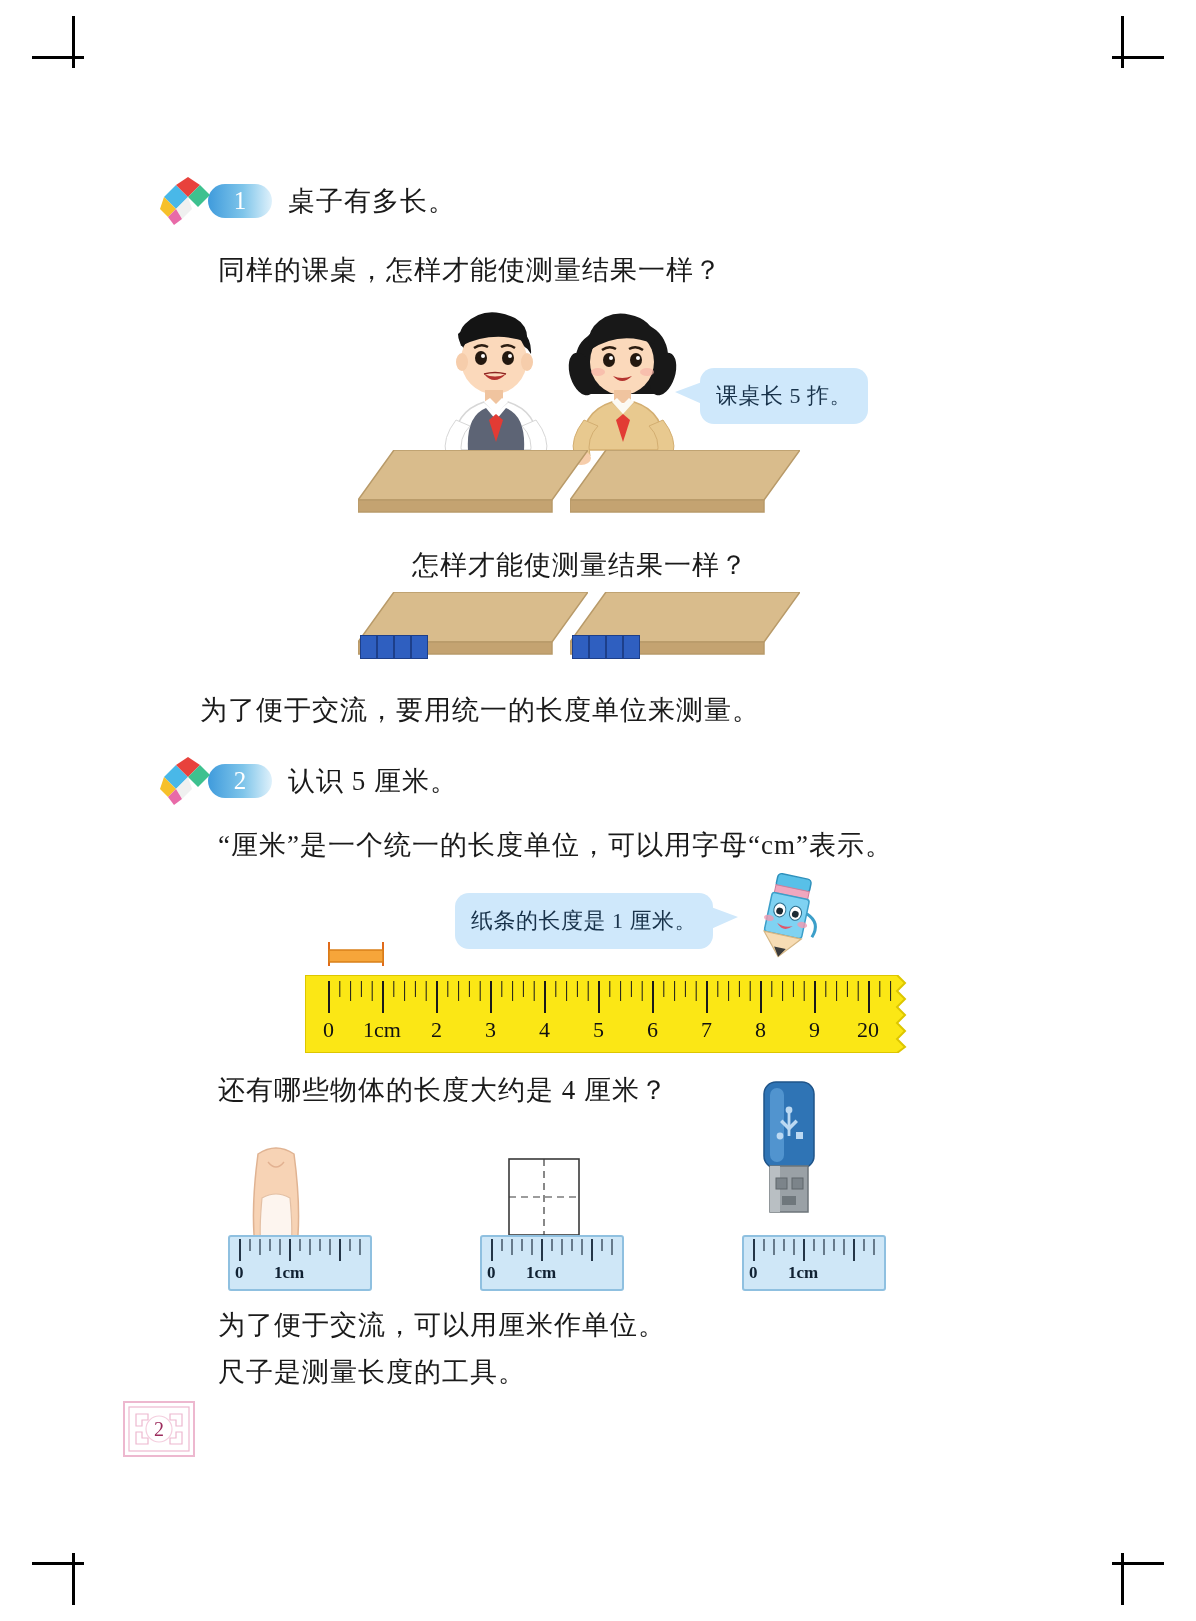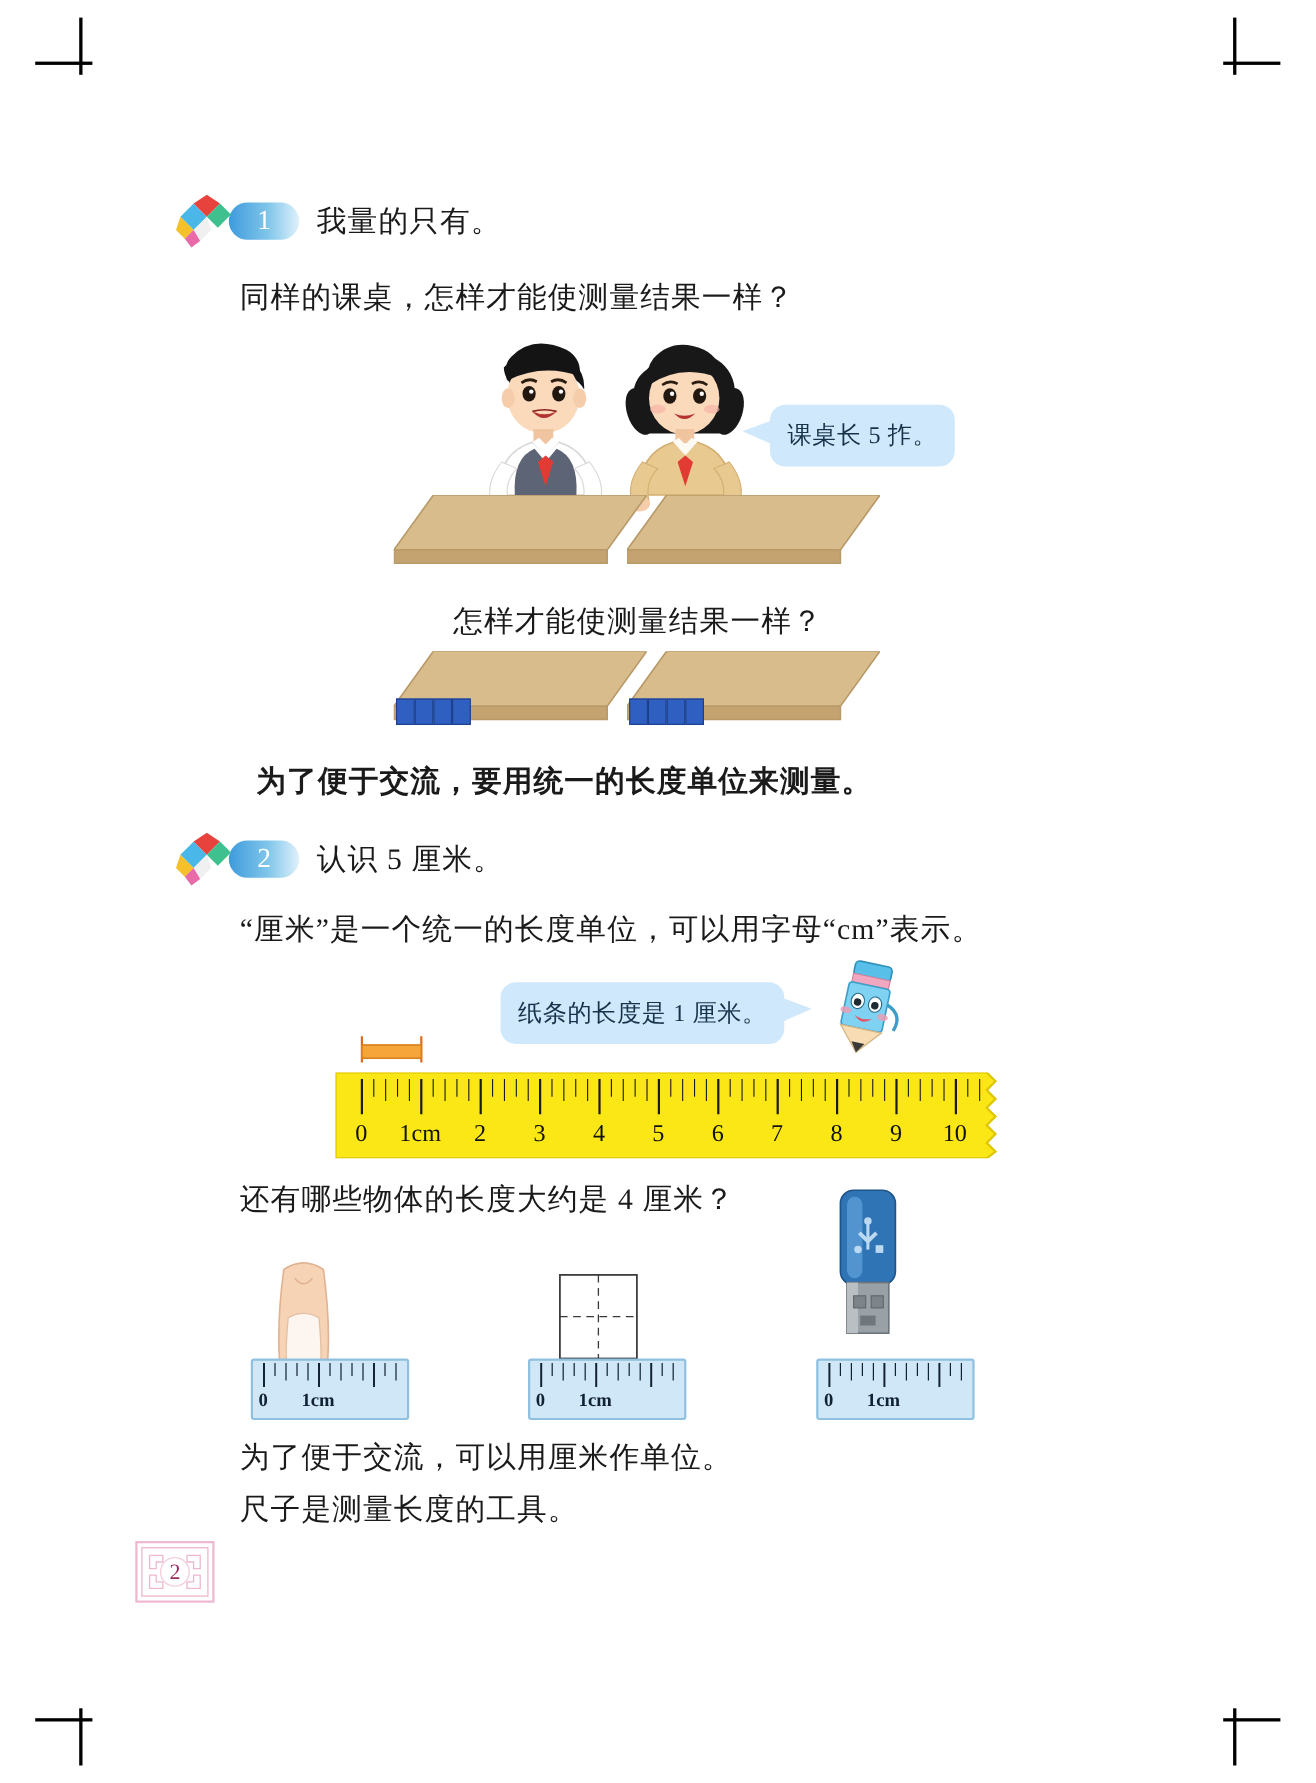--- a/index.html
+++ b/index.html
@@ -94,21 +94,21 @@
       <svg width="54" height="52" viewBox="0 0 54 52">
         <polygon points="6,22 18,10 30,22 18,34" fill="#49b8e8"></polygon>
         <polygon points="18,10 30,2 42,10 30,22" fill="#e8423c"></polygon>
         <polygon points="30,22 42,10 52,20 40,32" fill="#3ec18f"></polygon>
         <polygon points="6,22 18,34 10,42 2,34" fill="#f6c02b"></polygon>
         <polygon points="18,34 30,22 34,34 24,44" fill="#f0f0f0"></polygon>
         <polygon points="18,34 24,44 16,50 10,42" fill="#e86aa8"></polygon>
       </svg>
     </div>
     <div class="badge">1</div>
-    <div class="sectitle">我量的只有。</div>
+    <div class="sectitle">桌子有多长。</div>
   </div>
 
   <div class="para" style="left:218px;top:250px;">同样的课桌，怎样才能使测量结果一样？</div>
 
   <div style="position:absolute;left:350px;top:300px;width:460px;height:230px;">
     <svg width="460" height="230" viewBox="0 0 460 230">
 
       <g>
 
         <path d="M108 34 q30 -30 64 -4 q10 10 9 24 q-8 -14 -28 -14 q-26 2 -38 10 q-7 -8 -7 -16z" fill="#141414"></path>
@@ -224,21 +224,21 @@
       <polygon points="0,50 194,50 194,62 0,62" fill="#c4a371" stroke="#b89a69" stroke-width="1.5"></polygon>
     </svg>
   </div>
   <div class="cubes" style="left:572px;top:635px;">
     <div class="cube"></div>
       <div class="cube"></div>
       <div class="cube"></div>
       <div class="cube"></div>
   </div>
 
-  <div class="para" style="left:233px;top:690px;font-weight:bold;">为了便于交流，要用统一的长度单位来测量。</div>
+  <div class="para" style="left:200px;top:690px;">为了便于交流，要用统一的长度单位来测量。</div>
 
   <div class="sec" style="left:158px;top:755px;">
     <div class="tangram">
       <svg width="54" height="52" viewBox="0 0 54 52">
         <polygon points="6,22 18,10 30,22 18,34" fill="#49b8e8"></polygon>
         <polygon points="18,10 30,2 42,10 30,22" fill="#e8423c"></polygon>
         <polygon points="30,22 42,10 52,20 40,32" fill="#3ec18f"></polygon>
         <polygon points="6,22 18,34 10,42 2,34" fill="#f6c02b"></polygon>
         <polygon points="18,34 30,22 34,34 24,44" fill="#f0f0f0"></polygon>
         <polygon points="18,34 24,44 16,50 10,42" fill="#e86aa8"></polygon>
@@ -352,21 +352,21 @@
     <div class="ticklabel" style="left:18px;top:42px;">0</div>
     <div class="ticklabel" style="left:58px;top:42px;">1cm</div>
     <div class="ticklabel" style="left:126px;top:42px;">2</div>
     <div class="ticklabel" style="left:180px;top:42px;">3</div>
     <div class="ticklabel" style="left:234px;top:42px;">4</div>
     <div class="ticklabel" style="left:288px;top:42px;">5</div>
     <div class="ticklabel" style="left:342px;top:42px;">6</div>
     <div class="ticklabel" style="left:396px;top:42px;">7</div>
     <div class="ticklabel" style="left:450px;top:42px;">8</div>
     <div class="ticklabel" style="left:504px;top:42px;">9</div>
-    <div class="ticklabel" style="left:552px;top:42px;">10</div>
+    <div class="ticklabel" style="left:552px;top:42px;">20</div>
   </div>
 
   <div class="para" style="left:218px;top:1070px;">还有哪些物体的长度大约是 4 厘米？</div>
 
   <div style="position:absolute;left:240px;top:1140px;">
     <svg width="74" height="120" viewBox="0 0 74 120">
       <path d="M18 14 q18 -12 36 0 q8 60 2 100 l-40 0 q-6 -40 2 -100z" fill="#f7d3b5" stroke="#e0b392" stroke-width="1.5"></path>
       <path d="M22 58 q14 -8 28 0 q3 32 1 48 l-30 0 q-2 -16 1 -48z" fill="#fdf5ef" stroke="#e3c0a5" stroke-width="1.2"></path>
       <path d="M28 22 q8 10 16 0" stroke="#e2b191" stroke-width="1.4" fill="none"></path>
     </svg>

